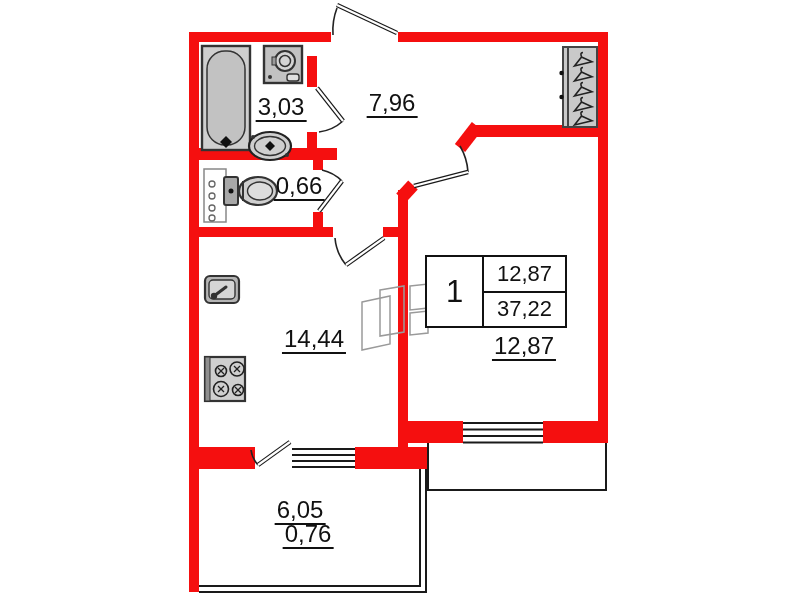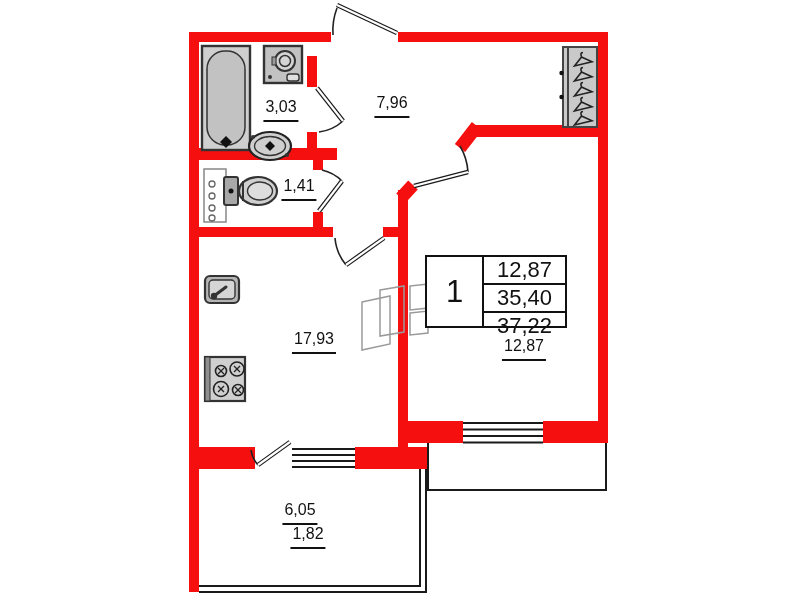--- a/index.html
+++ b/index.html
@@ -3,21 +3,21 @@
 <meta charset="utf-8">
 <style>
   html,body{margin:0;padding:0;background:#ffffff;}
   .stage{
     position:relative;width:800px;height:600px;background:#ffffff;overflow:hidden;
     font-family:"Liberation Sans","DejaVu Sans",sans-serif;color:#111;
   }
   .plan-svg{position:absolute;left:0;top:0;}
   .lbl{
     position:absolute;transform:translateX(-50%);
-    font-size:16px;line-height:22px;white-space:nowrap;color:#111;text-decoration:underline;
+    font-size:24px;line-height:22px;white-space:nowrap;color:#111;text-decoration:underline;
   }
   .lbl .u{border-bottom:2px solid #111;padding:0 2px 2px 2px;display:inline-block;}
   .apt-table{
     position:absolute;left:425px;top:255px;width:142px;height:73px;
     display:flex;border:2px solid #111;background:#fff;box-sizing:border-box;
   }
   .apt-num{
     width:55px;border-right:2px solid #111;display:flex;align-items:center;justify-content:center;
     font-size:31px;
   }
@@ -193,28 +193,27 @@
     </g>
     <g>
       <path d="M258 465 A28 28 0 0 1 251 450" fill="none" stroke="#222" stroke-width="1.6"></path>
       <line x1="258" y1="465" x2="290" y2="442" stroke="#1a1a1a" stroke-width="4.6"></line>
       <line x1="258" y1="465" x2="290" y2="442" stroke="#ffffff" stroke-width="2.2"></line>
     </g>
   </svg>
 
   <div class="lbl" style="left:281px;top:96px"><span class="u">3,03</span></div>
   <div class="lbl" style="left:392px;top:92px"><span class="u">7,96</span></div>
-  <div class="lbl" style="left:299px;top:175px"><span class="u">1,41</span></div>
-  <div class="lbl" style="left:314px;top:328px"><span class="u">17,93</span></div>
+  <div class="lbl" style="left:299px;top:175px"><span class="u">0,66</span></div>
+  <div class="lbl" style="left:314px;top:328px"><span class="u">14,44</span></div>
   <div class="lbl" style="left:524px;top:335px"><span class="u">12,87</span></div>
   <div class="lbl" style="left:300px;top:499px"><span class="u">6,05</span></div>
-  <div class="lbl" style="left:308px;top:523px"><span class="u">1,82</span></div>
+  <div class="lbl" style="left:308px;top:523px"><span class="u">0,76</span></div>
 
   <div class="apt-table">
     <div class="apt-num">1</div>
     <div class="apt-vals">
       <div class="val">12,87</div>
-      <div class="val">35,40</div>
       <div class="val">37,22</div>
     </div>
   </div>
 
 </div>
 
 </body></html>

